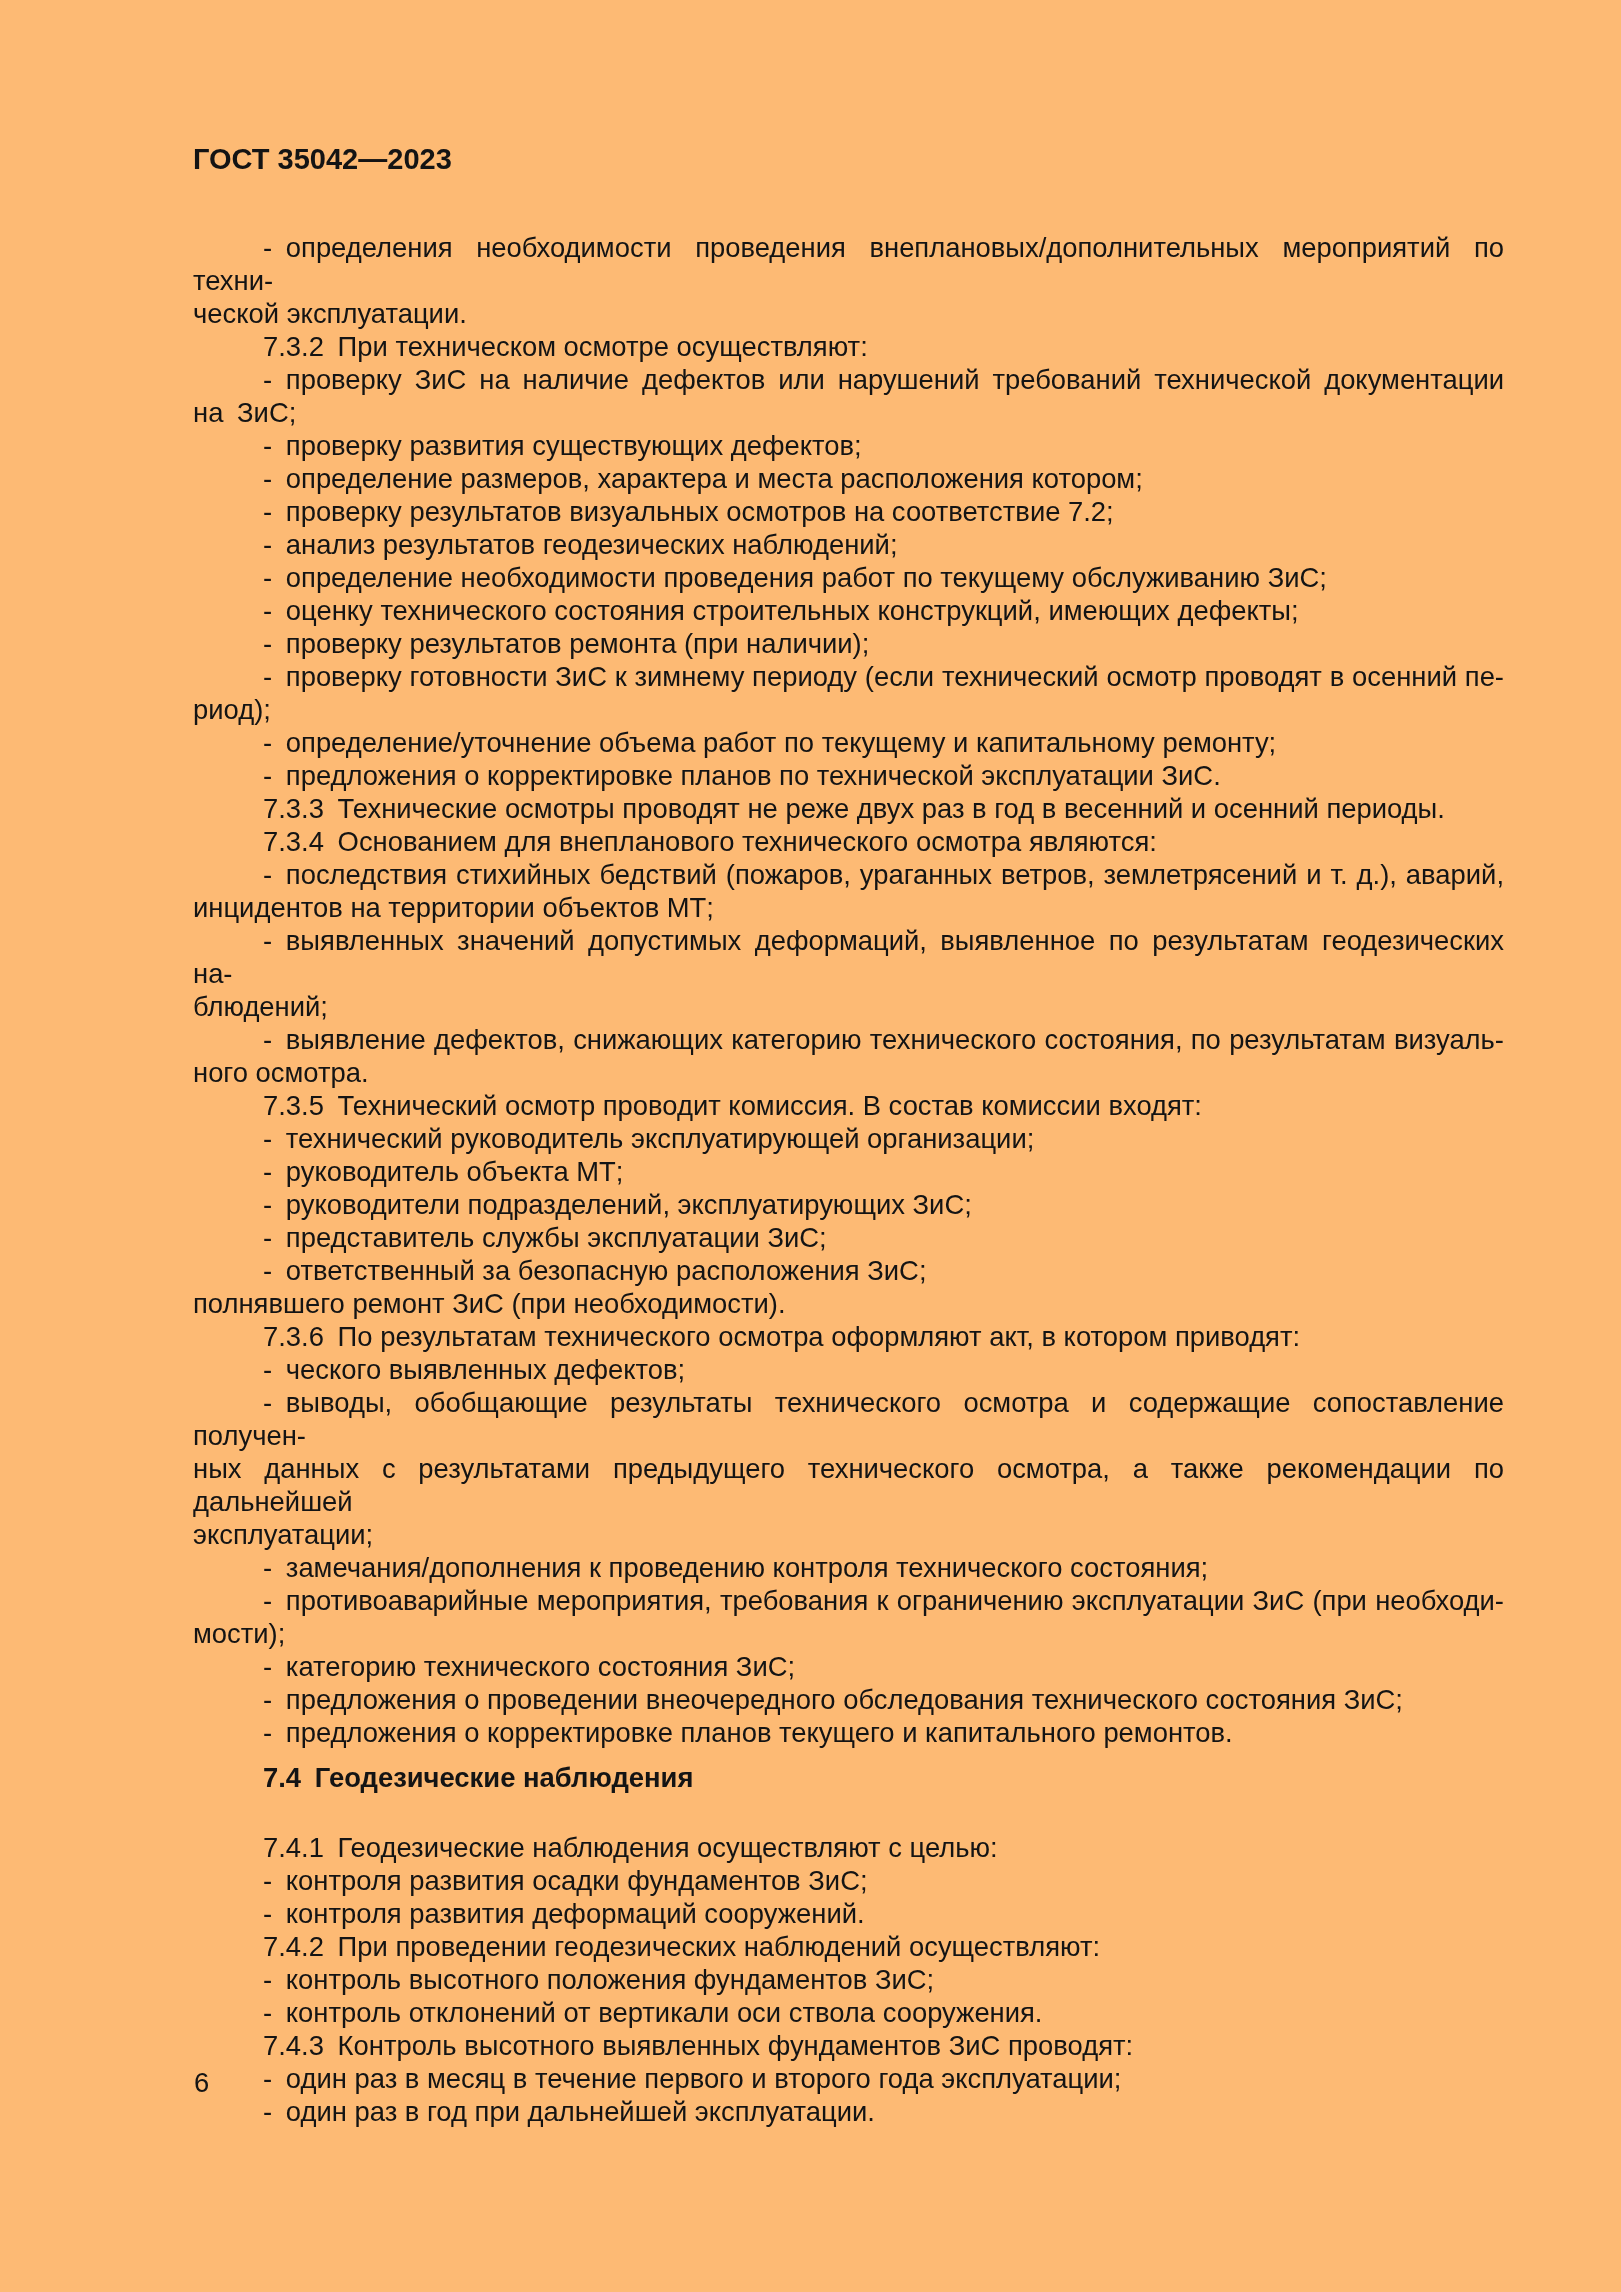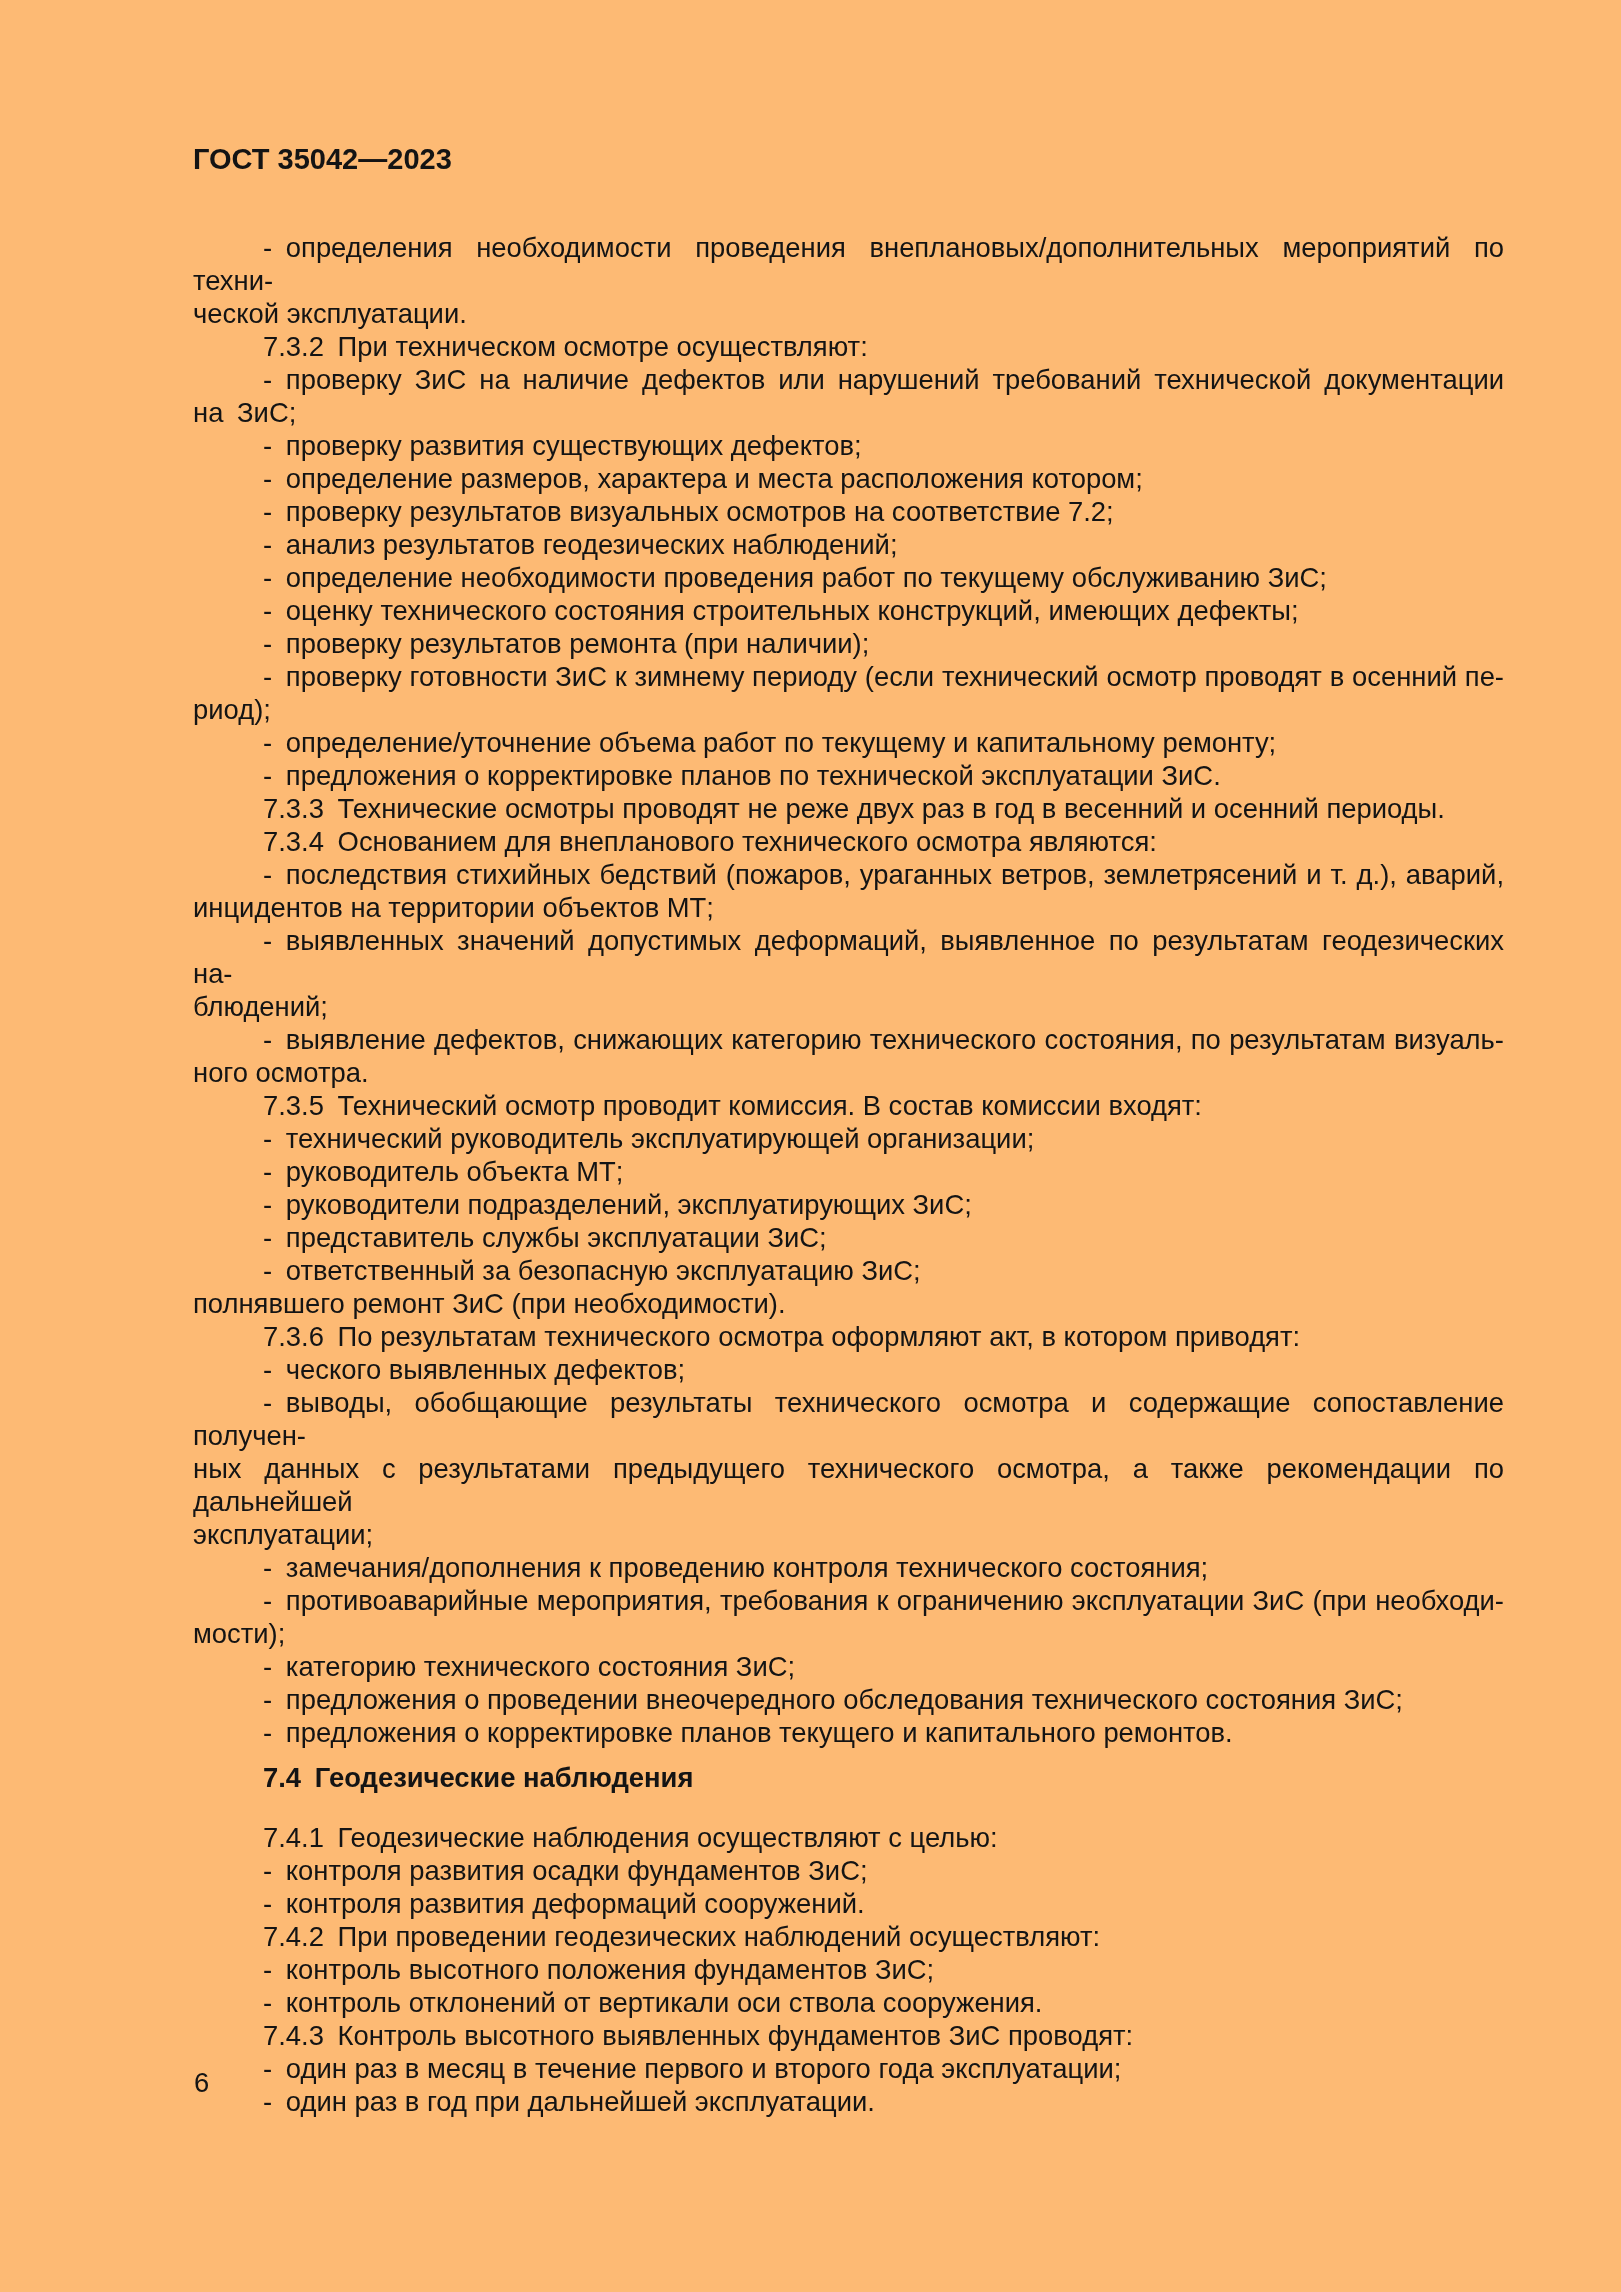--- a/index.html
+++ b/index.html
@@ -41,21 +41,21 @@
     text-indent: 70px;
   }
   .t-line.justify {
     text-align: justify;
     text-align-last: justify;
   }
   .sec-heading {
     font-weight: 700;
     text-indent: 70px;
     margin-top: 11.8px;
-    margin-bottom: 27px;
+    margin-bottom: 37px;
     min-height: 33px;
   }
   .page-number {
     position: absolute;
     left: 194px;
     top: 2066px;
     font-size: 27.4px;
     line-height: 33px;
   }
 </style>
@@ -135,21 +135,21 @@
       <div class="para">
         <div class="t-line first">- руководитель объекта МТ;</div>
       </div>
       <div class="para">
         <div class="t-line first">- руководители подразделений, эксплуатирующих ЗиС;</div>
       </div>
       <div class="para">
         <div class="t-line first">- представитель службы эксплуатации ЗиС;</div>
       </div>
       <div class="para">
-        <div class="t-line first">- ответственный за безопасную эксплуатацию ЗиС;</div>
+        <div class="t-line first">- ответственный за безопасную расположения ЗиС;</div>
       </div>
       <div class="para">
         <div class="t-line">полнявшего ремонт ЗиС (при необходимости).</div>
       </div>
       <div class="para">
         <div class="t-line first">7.3.6 По результатам технического осмотра оформляют акт, в котором приводят:</div>
       </div>
       <div class="para">
         <div class="t-line first">- ческого выявленных дефектов;</div>
       </div>

